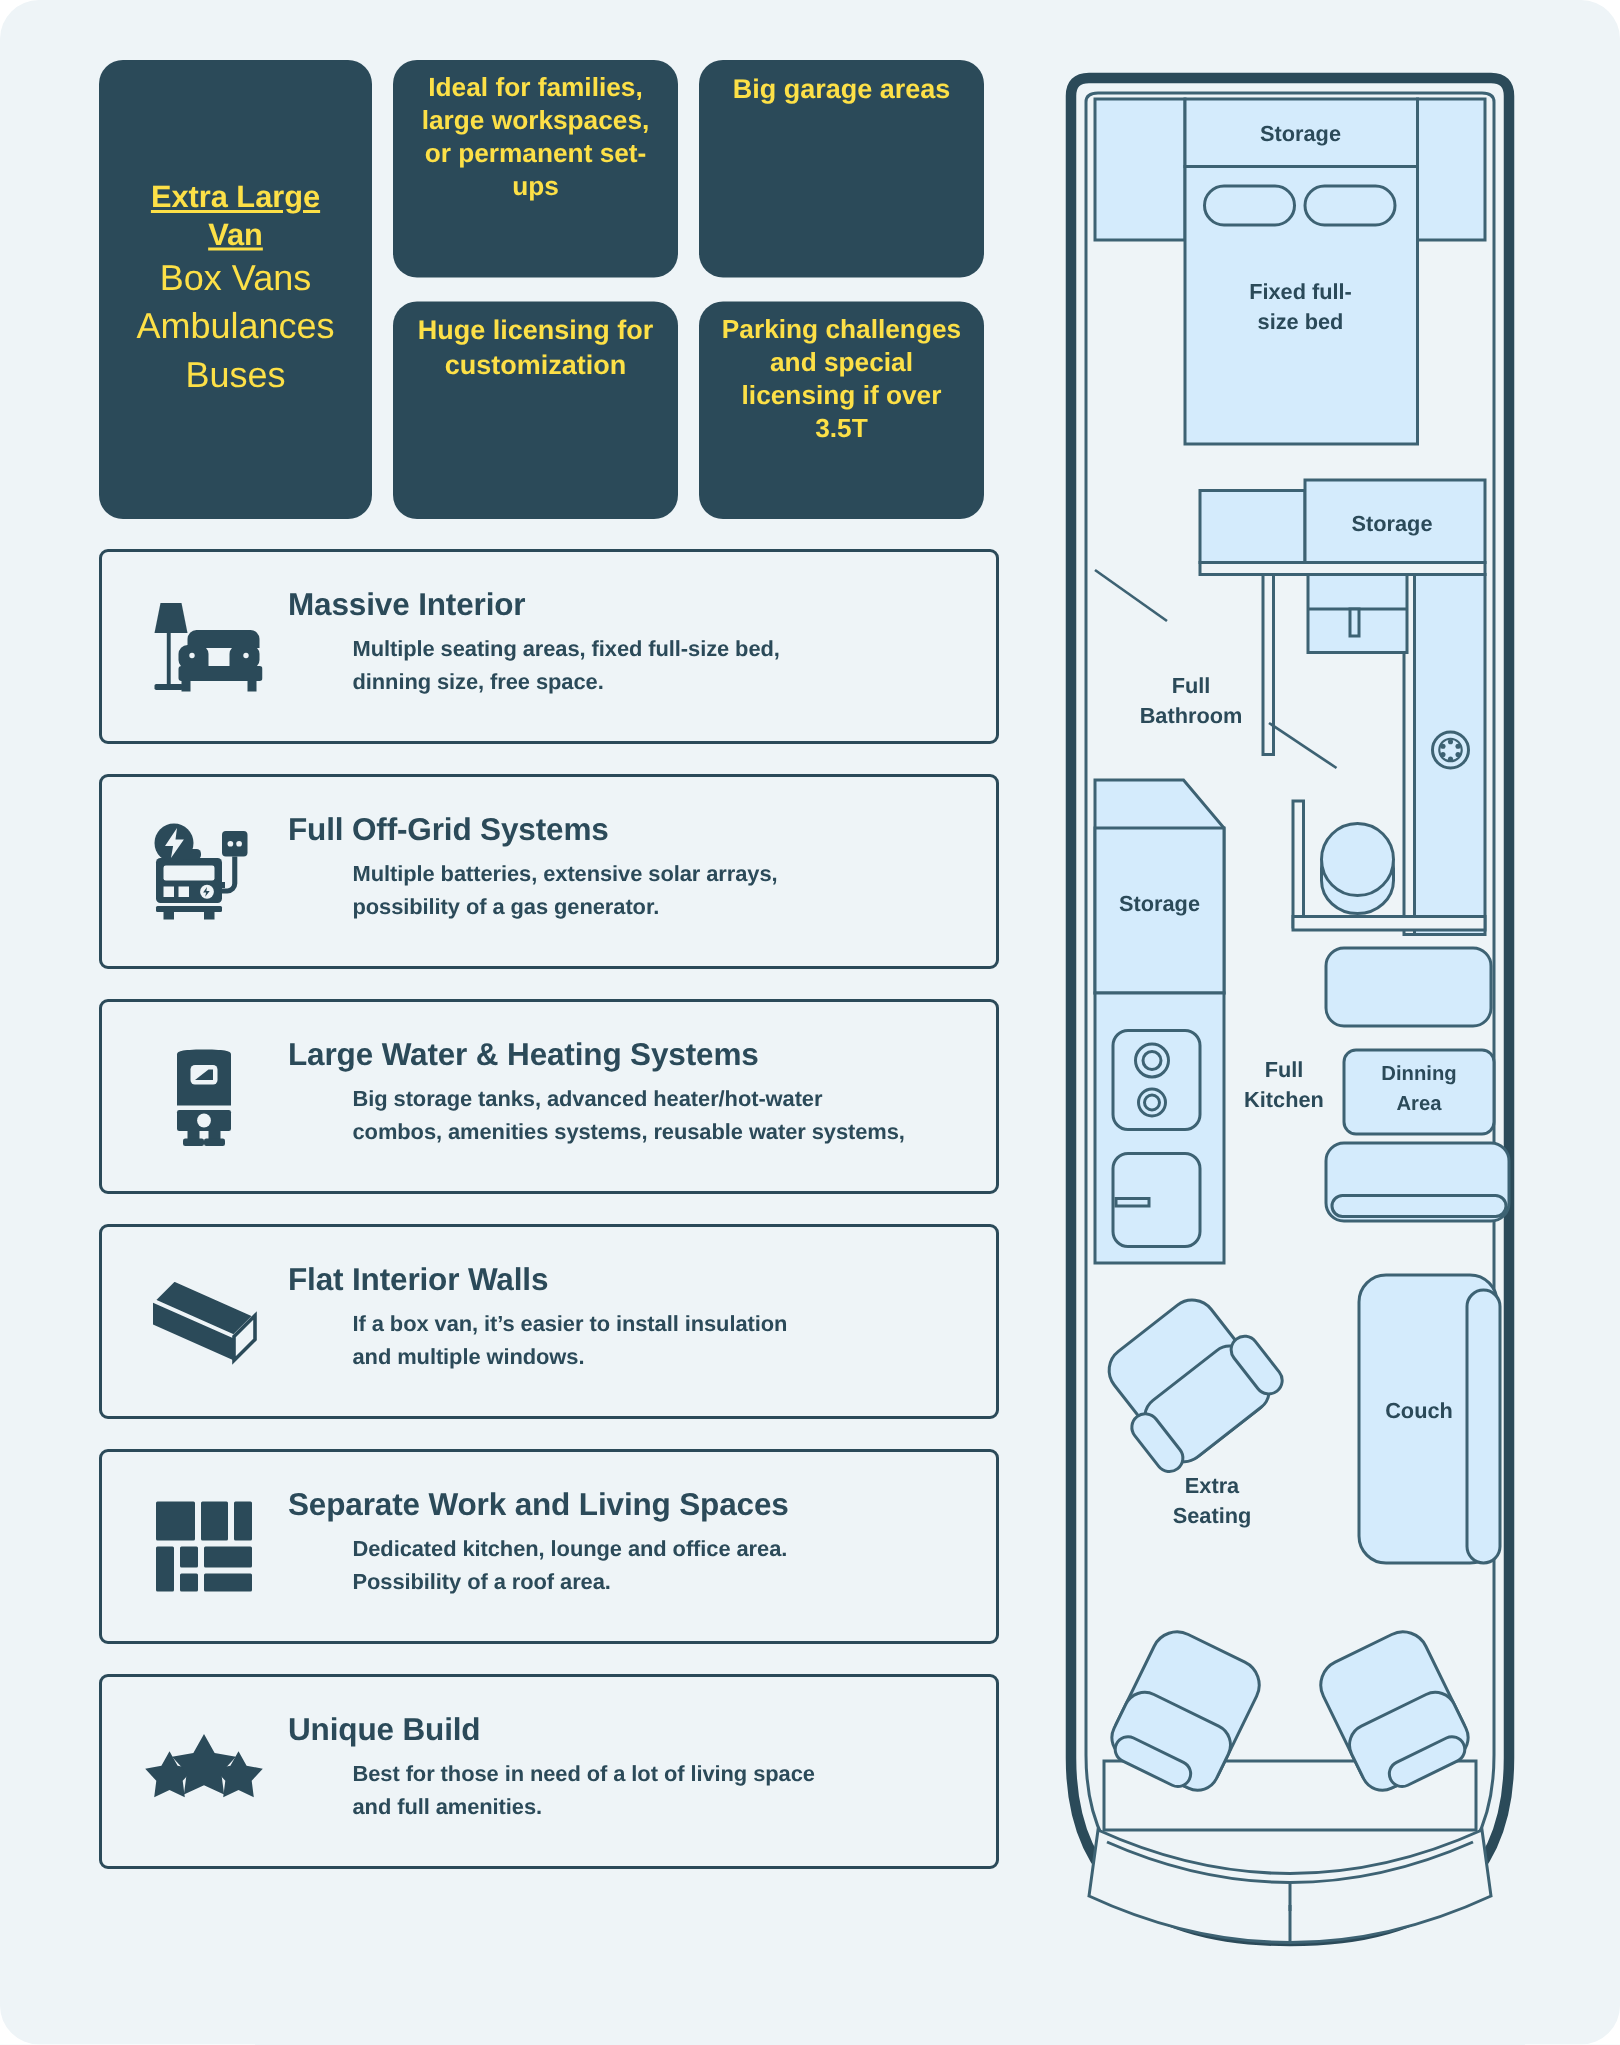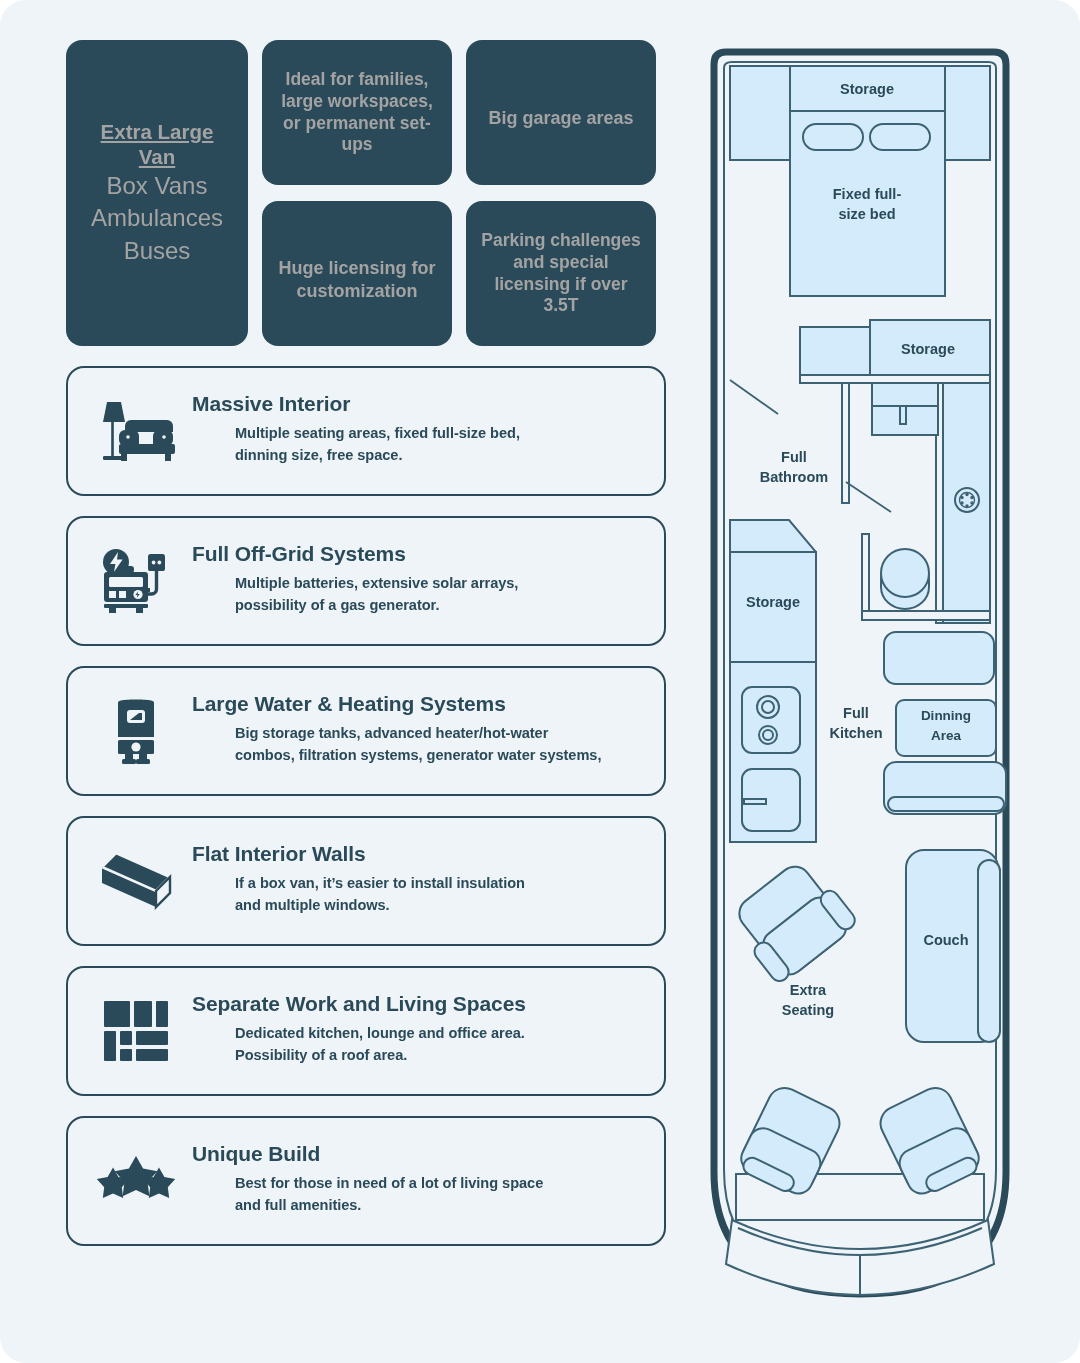--- a/index.html
+++ b/index.html
@@ -32,38 +32,38 @@
   }
   .top-grid{
     display:grid;
     grid-template-columns:182px 190px 190px;
     grid-template-rows:145px 145px;
     gap:16px 14px;
   }
   .dcard{
     background:var(--dark);
     border-radius:16px;
-    color:#a3a3a3;
-    display:flex;align-items:center;justify-content:center;
+    color:#fde047;
+    display:flex;justify-content:center;
     text-align:center;
     padding:8px 10px;
     line-height:1.25;
   }
   .dcard.span2{grid-row:span 2;flex-direction:column;}
   .dcard b{font-weight:bold;font-size:20.5px;display:block;text-decoration:underline;}
   .dcard .sub{font-weight:normal;font-size:24px;line-height:1.35;}
   .dcard .t{font-weight:bold;font-size:17.5px;}
-  .dcard .t.big{font-size:18px;margin-top:12px;}
+  .dcard .t.big{font-size:18px;}
 
   
   .fcard{
     position:relative;
     background:var(--panel);
     border:2px solid var(--dark);
-    border-radius:18px;
+    border-radius:6px;
     height:130px;
     margin-top:20px;
     display:flex;
     align-items:center;
     padding:0 22px;
   }
   .fcard .ic{
     width:92px;min-width:92px;height:80px;
     display:flex;align-items:center;justify-content:center;
   }
@@ -206,21 +206,21 @@
             <rect x="21" y="15" width="18" height="13" rx="3" fill="#eef4f7"></rect>
             <path d="M24 25l9-7h3v7z" fill="#2b4a59"></path>
             <circle cx="30" cy="52" r="4.6" fill="#eef4f7"></circle>
           </g>
         </svg>
       </div>
       <div class="txt">
         <h3>Large Water &amp; Heating Systems</h3>
         <p>
           <span>Big storage tanks, advanced heater/hot-water</span>
-          <span>combos, filtration systems, generator water systems,</span>
+          <span>combos, amenities systems, reusable water systems,</span>
         </p>
       </div>
     </div>
 
     <div class="fcard">
       <div class="ic">
         <svg width="76" height="64" viewBox="0 0 76 64">
           <g>
             <path d="M4 18 L18 4 L72 28 L72 44 L58 58 L4 34 Z" fill="#2b4a59"></path>
             <path d="M4 18 L18 4 L72 28 L58 42 Z" fill="#2b4a59" stroke="#eef4f7" stroke-width="2.6"></path>

